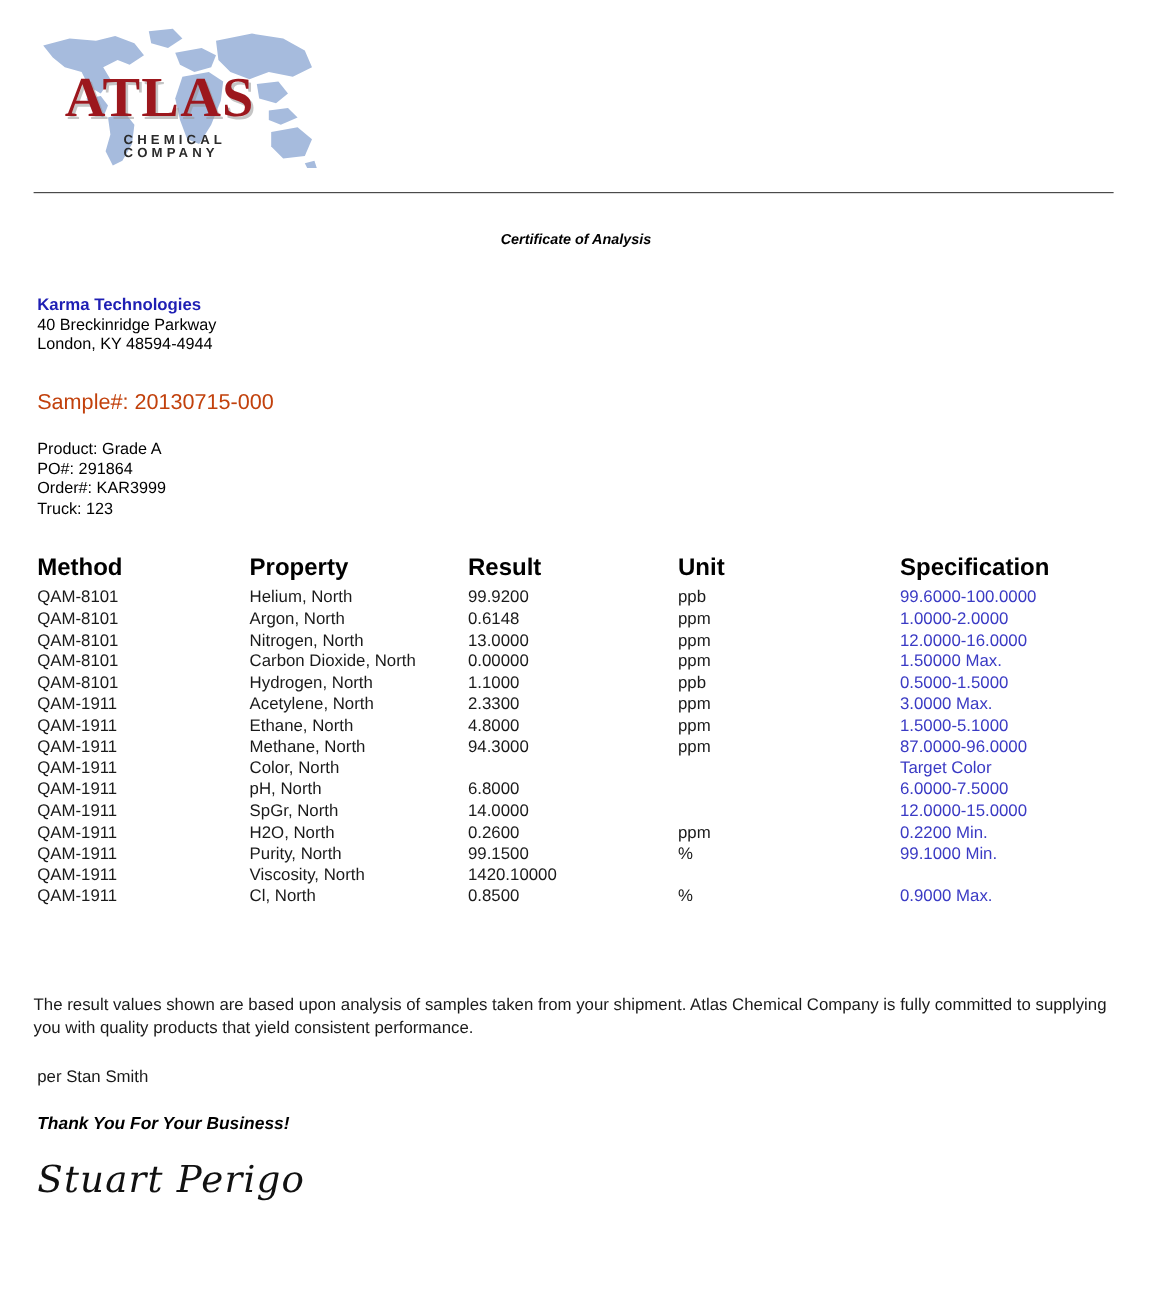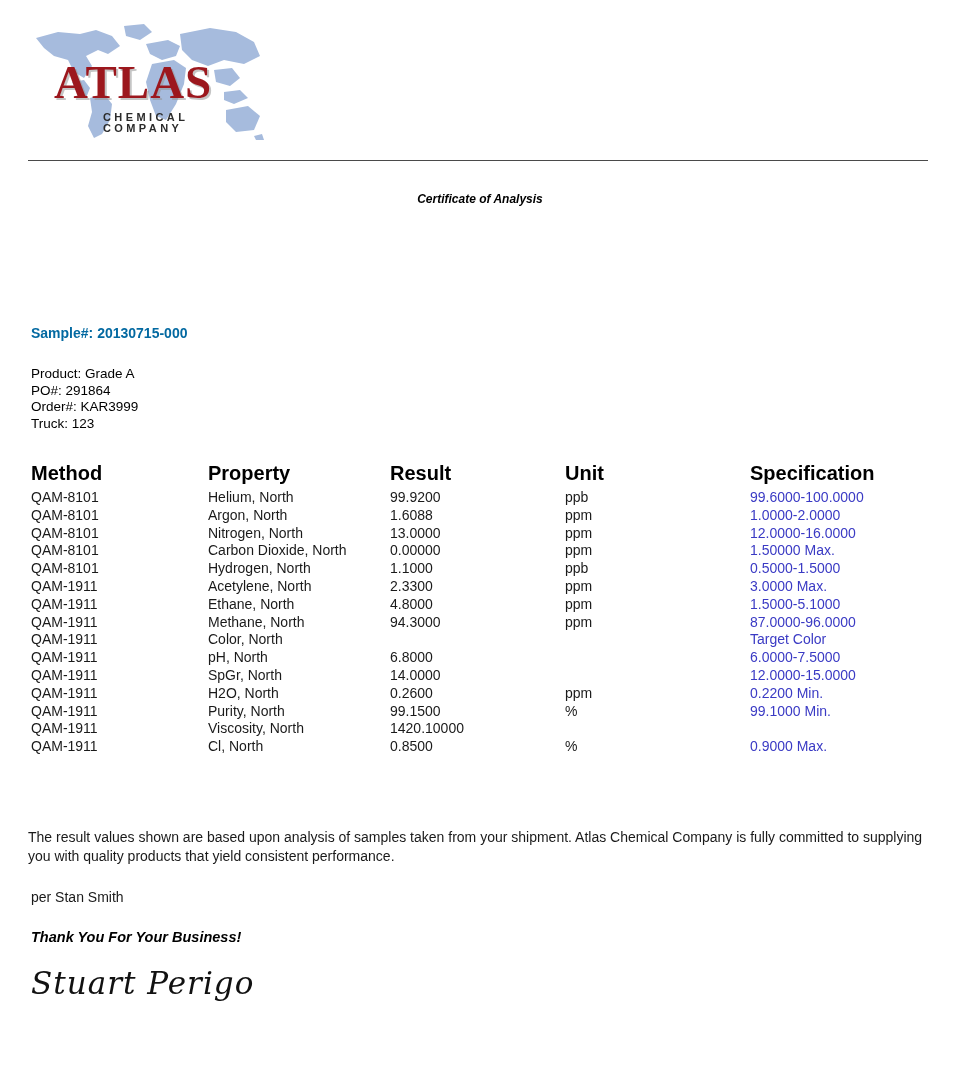--- a/index.html
+++ b/index.html
@@ -110,23 +110,23 @@
   .customer .cust-name {
     font-weight: bold;
     color: #1f1fb4;
     font-size: 14px;
     padding-bottom: 1px;
   }
   .sample-no {
     position: absolute;
     left: 31px;
     top: 325px;
-    font-size: 14px;
-    font-weight: bold;
-    color: #0369a1;
+    font-size: 18px;
+    font-weight: normal;
+    color: #c2410c;
   }
   .order-info {
     position: absolute;
     left: 31px;
     top: 366px;
     font-size: 13.5px;
     line-height: 16.5px;
   }
 
   
@@ -234,20 +234,25 @@
         <div class="chem-word">CHEMICAL COMPANY</div>
       </div>
     </div>
 
 
     <div class="rule"></div>
   </div>
 
   <div class="doc-title">Certificate of Analysis</div>
 
+  <div class="customer">
+    <div class="cust-name">Karma Technologies</div>
+    <div>40 Breckinridge Parkway</div>
+    <div>London, KY 48594-4944</div>
+  </div>
 
   <div class="sample-no">Sample#: 20130715-000</div>
 
   <div class="order-info">
     <div>Product: Grade A</div>
     <div>PO#: 291864</div>
     <div>Order#: KAR3999</div>
     <div>Truck: 123</div>
   </div>
 
@@ -265,21 +270,21 @@
         <tr>
           <td class="col-method">QAM-8101</td>
           <td class="col-property">Helium, North</td>
           <td class="col-result">99.9200</td>
           <td class="col-unit">ppb</td>
           <td class="col-spec spec">99.6000-100.0000</td>
         </tr>
         <tr>
           <td class="col-method">QAM-8101</td>
           <td class="col-property">Argon, North</td>
-          <td class="col-result">1.6088</td>
+          <td class="col-result">0.6148</td>
           <td class="col-unit">ppm</td>
           <td class="col-spec spec">1.0000-2.0000</td>
         </tr>
         <tr>
           <td class="col-method">QAM-8101</td>
           <td class="col-property">Nitrogen, North</td>
           <td class="col-result">13.0000</td>
           <td class="col-unit">ppm</td>
           <td class="col-spec spec">12.0000-16.0000</td>
         </tr>

